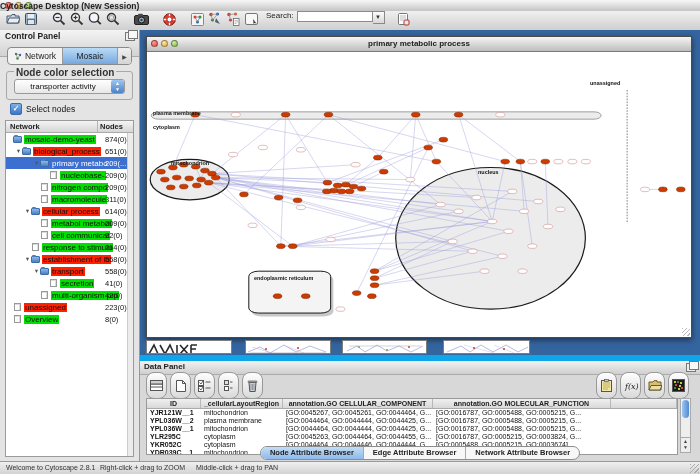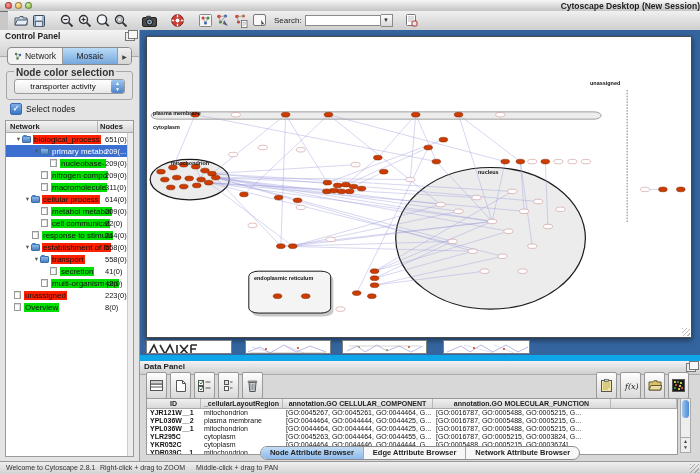--- a/index.html
+++ b/index.html
@@ -2,30 +2,30 @@
 <html><head>
 <meta charset="utf-8">
 <style>
   html,body{margin:0;padding:0}
   body{width:700px;height:474px;position:relative;overflow:hidden;
        font-family:"Liberation Sans",sans-serif;background:#c9c9c9;
        -webkit-font-smoothing:antialiased}
   
   .titlebar{position:absolute;top:0;left:0;right:0;height:11px;
     background:linear-gradient(#f7f7f7,#c4c4c4);border-bottom:1px solid #6e6e6e;}
-  .titlebar .wtitle{position:absolute;left:0;right:0;top:1px;text-align:right;
+  .titlebar .wtitle{position:absolute;left:0;right:0;top:1px;text-align:left;
     font-size:8.5px;font-weight:bold;color:#222}
   .lights{position:absolute;left:5px;top:2px;display:flex;gap:3px}
   .light{width:7px;height:7px;border-radius:50%;border:1px solid rgba(0,0,0,.35);box-sizing:border-box}
   .l-red{background:radial-gradient(circle at 35% 30%,#ff9d94,#e0443c)}
   .l-yellow{background:radial-gradient(circle at 35% 30%,#ffe9a8,#e6a935)}
   .l-green{background:radial-gradient(circle at 35% 30%,#d3f0a8,#7fb33c)}
-  .toolbar{position:absolute;top:11px;left:8px;right:0;height:20px;
+  .toolbar{position:absolute;top:11px;left:0;right:0;height:20px;
     background:linear-gradient(#f0f0f0,#cfcfcf);border-bottom:1px solid #8a8a8a;
-    display:flex;align-items:center;padding:0 4px;box-sizing:border-box}
+    display:flex;padding:0 4px;box-sizing:border-box}
   .tbtn{width:18px;height:16px;display:flex;align-items:center;justify-content:center;flex:none}
   .tsep{width:10px;flex:none}
   .search-label{font-size:8px;color:#222;margin:0 3px 0 6px}
   .search-input{width:76px;height:11px;border:1px solid #8a8a8a;background:#fff;
     font-size:8px;padding:0 2px;box-sizing:border-box}
   .search-drop{width:12px;height:13px;border:1px solid #8a8a8a;border-left:none;
     background:linear-gradient(#fcfcfc,#d8d8d8);font-size:6px;line-height:11px;text-align:center;color:#333;box-sizing:border-box}
   
   .main{position:absolute;top:30px;bottom:12px;left:0;right:0;display:flex}
   
@@ -85,21 +85,21 @@
   .comp-label{position:absolute;font-size:8px;font-weight:bold;color:#111;
     transform:scale(.68);transform-origin:left top;white-space:nowrap}
   .nw-grip{position:absolute;right:1px;bottom:1px;width:8px;height:8px;
     background:repeating-linear-gradient(135deg,#bbb 0 1px,transparent 1px 3px)}
   .mini{position:absolute;top:310px;height:14px;background:#fff;border:1px solid #7e7e7e;box-sizing:border-box;overflow:hidden}
   
   .data-panel{position:absolute;left:0;right:0;top:325px;height:107px;background:#d8d8d8;border-top:6px solid #0ea5e9;box-sizing:border-box}
   .dp-header{height:12px;background:linear-gradient(#f2f2f2,#cfcfcf);border-bottom:1px solid #aaa;
     font-size:8px;font-weight:bold;color:#222;padding:1px 0 0 4px;position:relative}
   .dp-toolbar{position:absolute;top:15px;left:6px;right:8px;height:19px;display:flex;align-items:center}
-  .dpb{width:21px;height:27px;border:1px solid #999;border-radius:2px;margin-right:3px;flex:none;
+  .dpb{width:21px;height:27px;border:1px solid #999;border-radius:8px;margin-right:3px;flex:none;
     background:linear-gradient(#fefefe,#d9d9d9);display:flex;align-items:center;justify-content:center;box-sizing:border-box}
   .dp-right{margin-left:auto;display:flex}
   .dp-table{position:absolute;top:37px;left:6px;right:22px;height:55px;background:#fff;border:1px solid #999;
     overflow:hidden;font-size:7px}
   .dt-hrow{display:flex;height:9px;background:linear-gradient(#f0f0f0,#d8d8d8);border-bottom:1px solid #aaa;
     font-weight:bold;color:#222}
   .dt-hcell{text-align:center;border-right:1px solid #b8b8b8;overflow:hidden;white-space:nowrap;padding-top:1px;box-sizing:border-box}
   .dt-row{display:flex;height:8px;color:#111}
   .dt-cell{overflow:hidden;white-space:nowrap;padding:0 0 0 3px;box-sizing:border-box}
   .c-id{width:54px;flex:none;font-weight:bold}
@@ -278,20 +278,27 @@
       <span class="checkbox">✓</span>
       <span class="checklabel">Select nodes</span>
     </div>
     <div class="tree">
       <div class="tree-header">
         <span class="th-network">Network</span>
         <span class="th-nodes">Nodes</span>
       </div>
       <div class="tree-body" id="tree-body">
           <div class="t-row">
+            <span class="t-indent" style="width: 0px;"></span>
+            <span class="t-exp"></span>
+            <span class="t-folder"></span>
+            <span class="t-label hl-green">mosaic-demo-yeast</span>
+            <span class="t-nodes">874(0)</span>
+          </div>
+          <div class="t-row">
             <span class="t-indent" style="width: 9px;"></span>
             <span class="t-exp">▼</span>
             <span class="t-folder"></span>
             <span class="t-label hl-red">biological_process</span>
             <span class="t-nodes">651(0)</span>
           </div>
           <div class="t-row sel">
             <span class="t-indent" style="width: 27px;"></span>
             <span class="t-exp">▼</span>
             <span class="t-folder"></span>
@@ -390,20 +397,28 @@
             <span class="t-nodes">8(0)</span>
           </div>
         </div>
       <div class="tree-scroll"></div>
     </div>
   </div>
 
   <div class="desktop">
 
     <div class="net-window">
+      <div class="nw-titlebar">
+        <div class="nw-lights">
+          <span class="light l-red"></span>
+          <span class="light l-yellow"></span>
+          <span class="light l-green"></span>
+        </div>
+        <div class="nwtitle">primary metabolic process</div>
+      </div>
       <div class="nw-canvas" id="net-canvas">
         <svg id="net-svg" viewBox="0 0 100 100" preserveAspectRatio="none">
             <rect x="0.6" y="21.3" width="83" height="2.6" rx="1.3" fill="#ececec" stroke="#8a8a8a" stroke-width="0.8" vector-effect="non-scaling-stroke"></rect>
             <ellipse cx="7.7" cy="45.4" rx="7.3" ry="7.2" fill="#ececec" stroke="#1a1a1a" stroke-width="1.2" vector-effect="non-scaling-stroke"></ellipse>
             <ellipse cx="63.2" cy="66.3" rx="17.5" ry="25.2" fill="#ececec" stroke="#1a1a1a" stroke-width="1.2" vector-effect="non-scaling-stroke"></ellipse>
             <rect x="19.1" y="79.2" width="15.1" height="14.9" rx="1.8" fill="#9a9a9a" opacity="0.55"></rect>
             <rect x="18.6" y="78" width="15.1" height="14.9" rx="1.8" fill="#f4f4f4" stroke="#1a1a1a" stroke-width="1" vector-effect="non-scaling-stroke"></rect>
             <line x1="88.4" y1="13.5" x2="88.4" y2="61" stroke="#808080" stroke-width="1" stroke-dasharray="1.6 1.3" vector-effect="non-scaling-stroke"></line>
             <line x1="12.5" y1="44.7" x2="54" y2="54.3" stroke="#9b9bdc" stroke-width="0.8" opacity="0.5" vector-effect="non-scaling-stroke"></line>
             <line x1="12.5" y1="44.7" x2="57.3" y2="56.7" stroke="#9b9bdc" stroke-width="0.8" opacity="0.5" vector-effect="non-scaling-stroke"></line>

